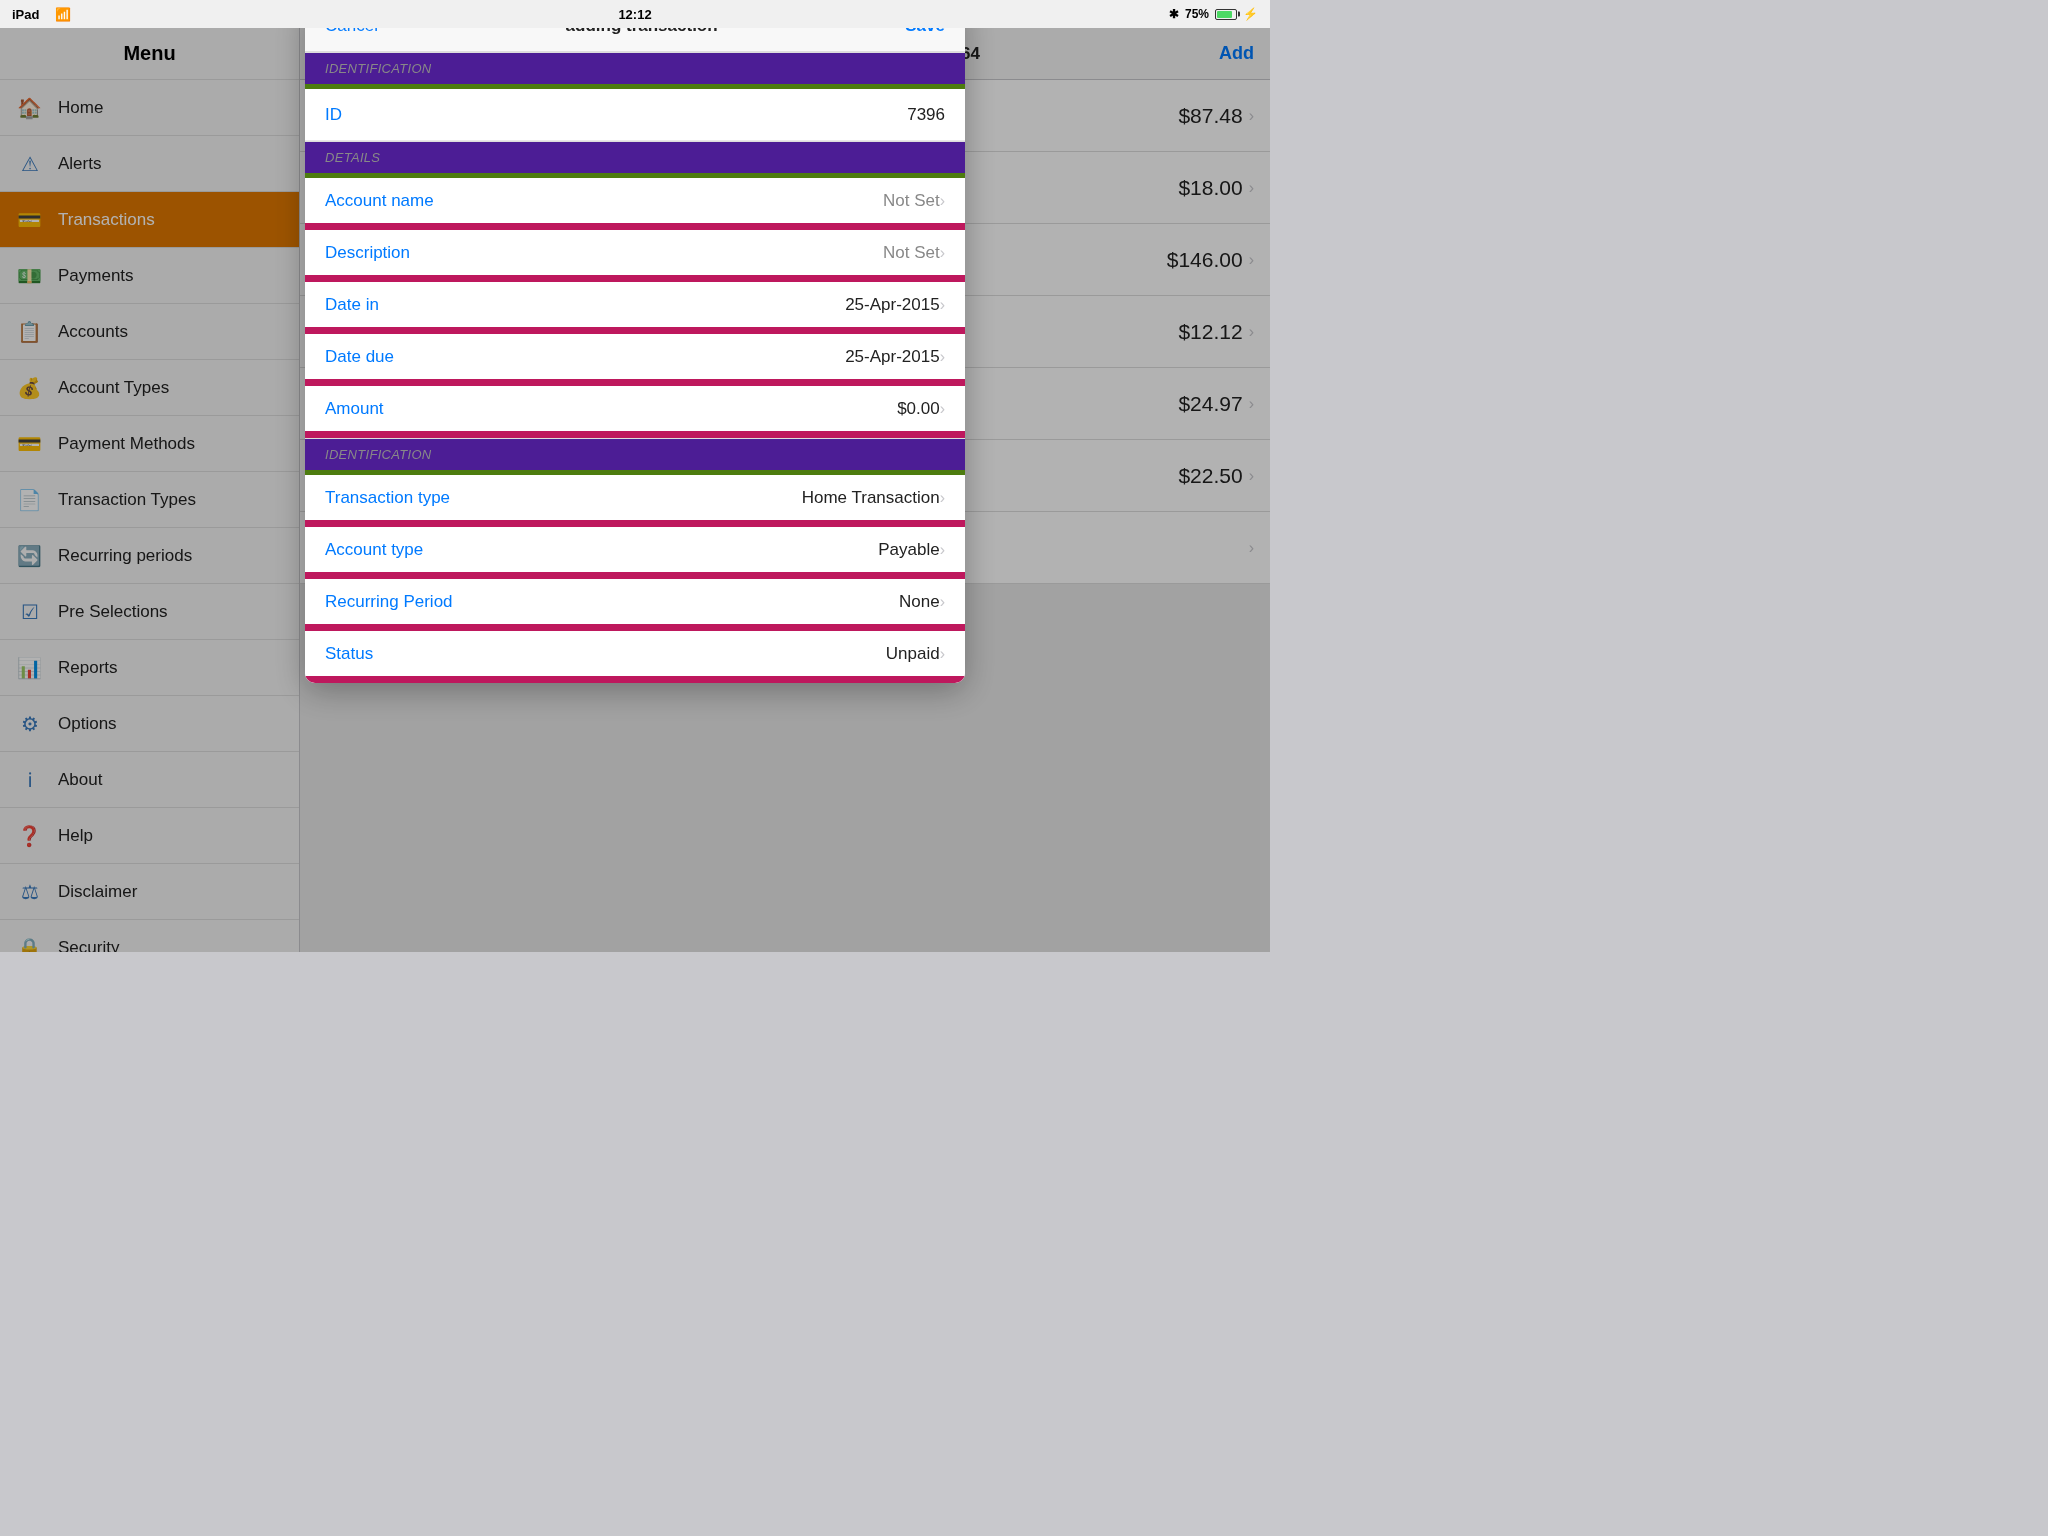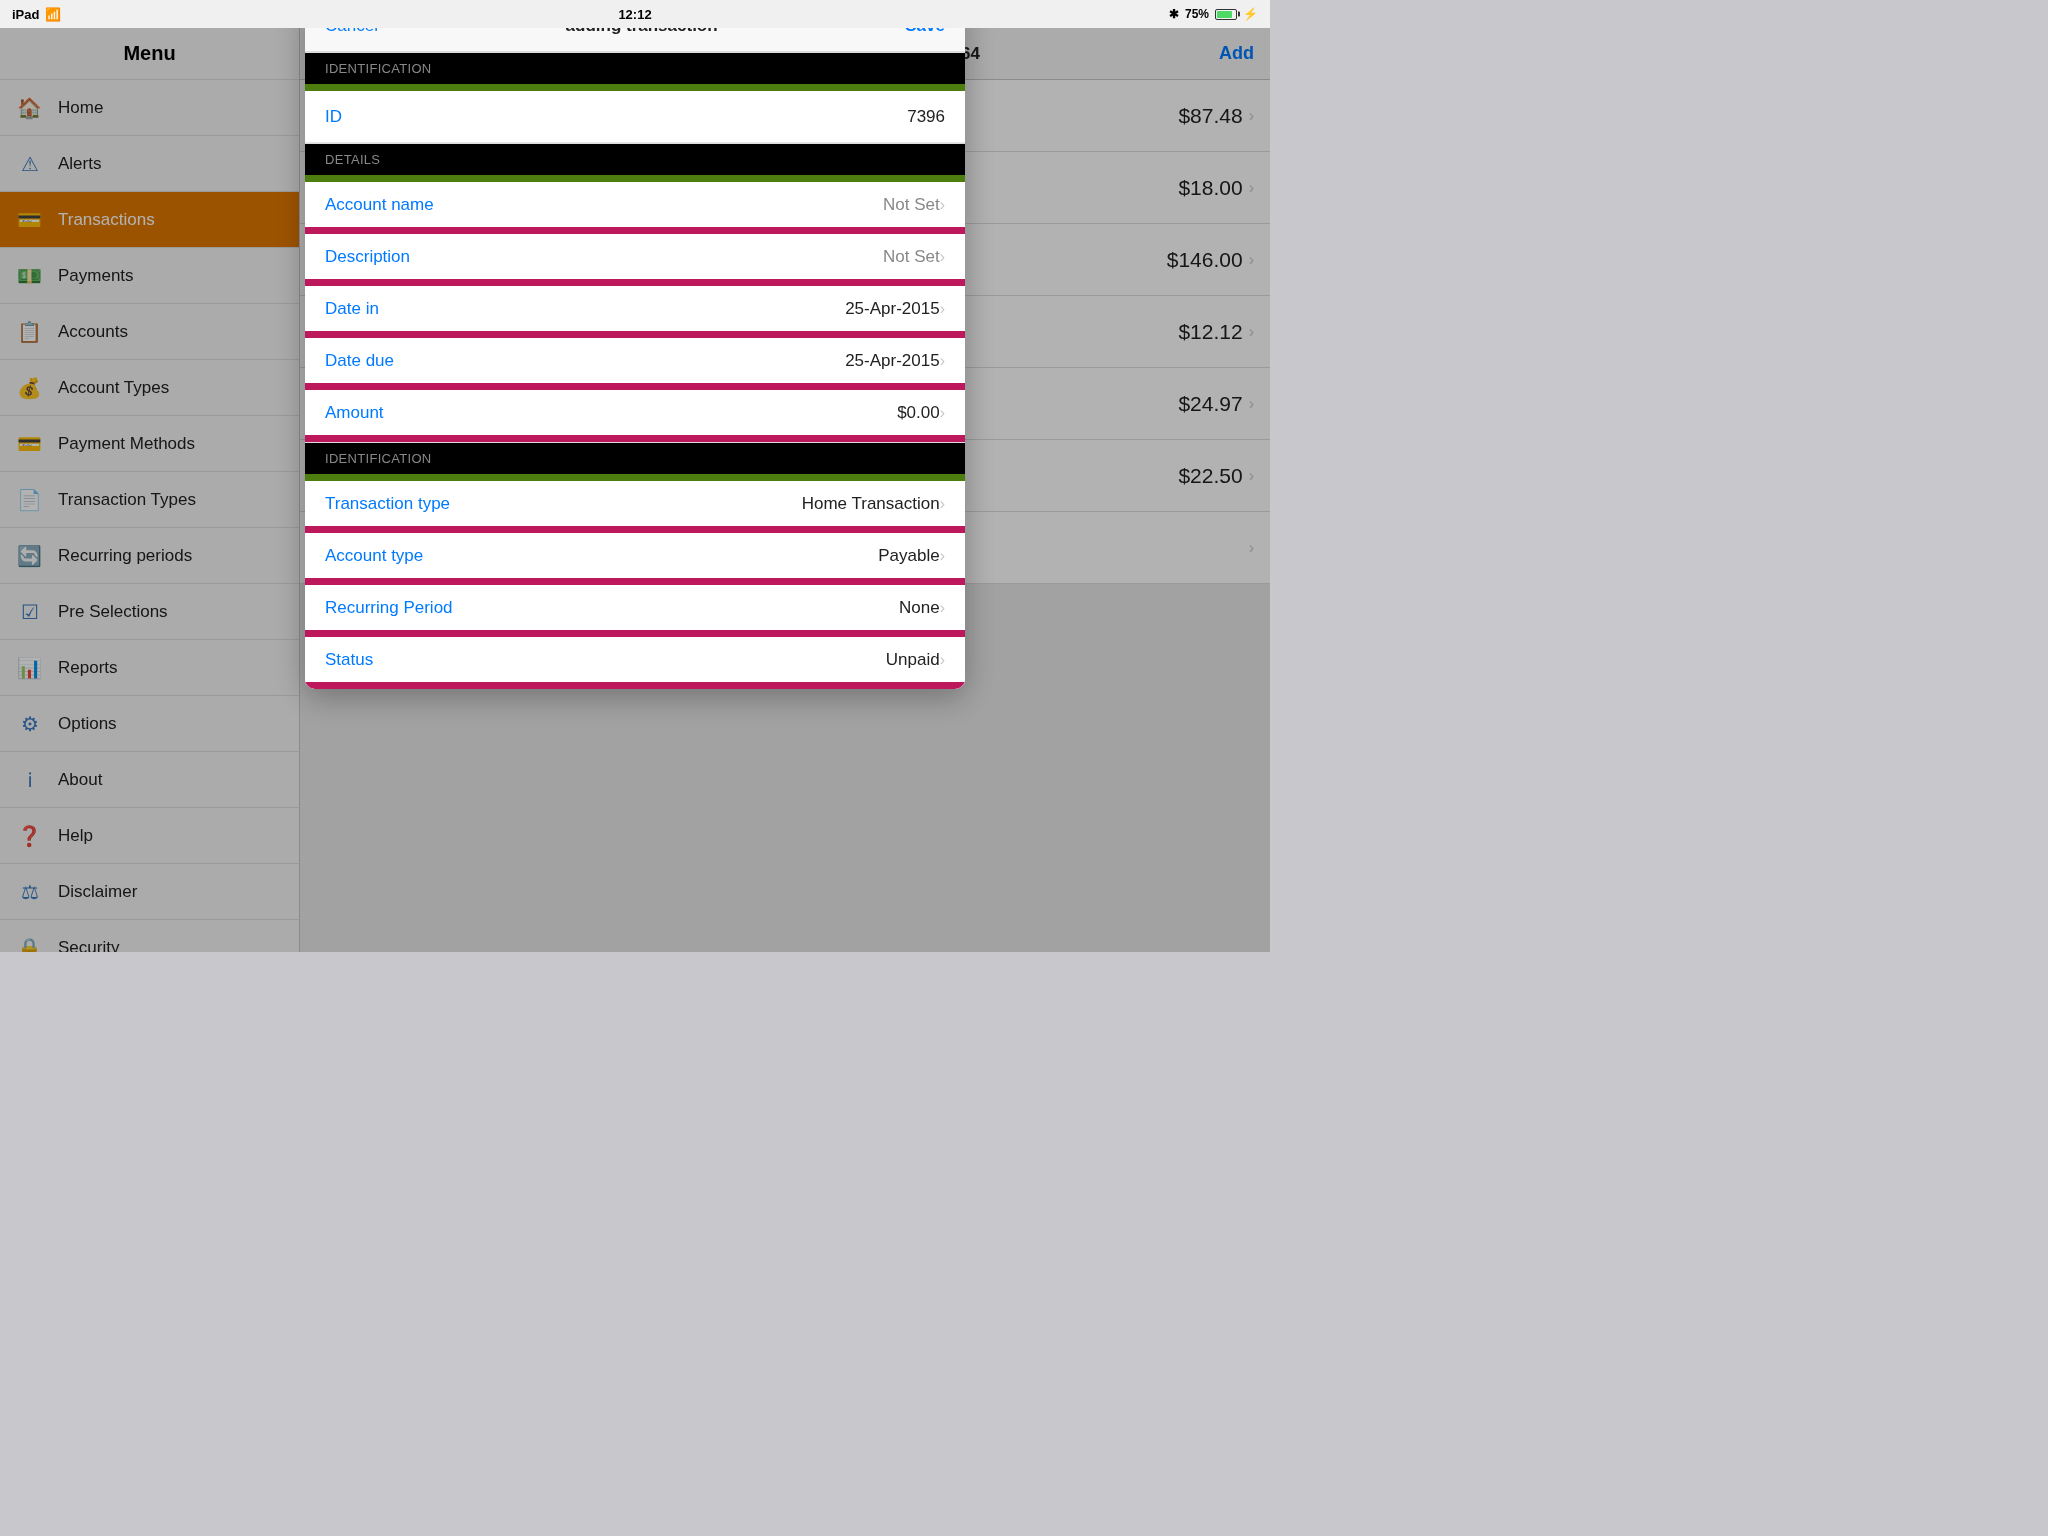--- a/index.html
+++ b/index.html
@@ -19,21 +19,21 @@
       height: 28px;
       background: #f0f0f0;
       display: flex;
       align-items: center;
       justify-content: space-between;
       padding: 0 12px;
       font-size: 13px;
       font-weight: 600;
       z-index: 100;
     }
-    .status-bar-left { display: flex; align-items: center; gap: 6px; }
+    .status-bar-left { display: flex; align-items: center; gap: 16px; }
     .status-bar-center { position: absolute; left: 50%; transform: translateX(-50%); }
     .status-bar-right { display: flex; align-items: center; gap: 6px; font-size: 12px; }
 
     
     .app-container {
       position: absolute;
       top: 28px; left: 0; right: 0; bottom: 0;
       display: flex;
       flex-direction: column;
     }
@@ -216,28 +216,29 @@
     .modal-save {
       background: none;
       border: none;
       color: #007aff;
       font-size: 17px;
       font-weight: 600;
       cursor: pointer;
     }
 
     .modal-section-header {
-      background: #000000;
+      background: #4c1d95;
       padding: 8px 20px;
       font-size: 13px;
       color: #888;
       font-weight: 400;
       letter-spacing: 0.3px;
       border-top: 1px solid #ddd;
-      border-bottom: 7px solid #4d7c0f;
+      border-bottom: 5px solid #4d7c0f;
+      font-style: italic;
     }
 
     .modal-row {
       background: #fff;
       display: flex;
       align-items: center;
       min-height: 52px;
       padding: 0 20px;
       border-bottom: 7px solid #be185d;
     }

